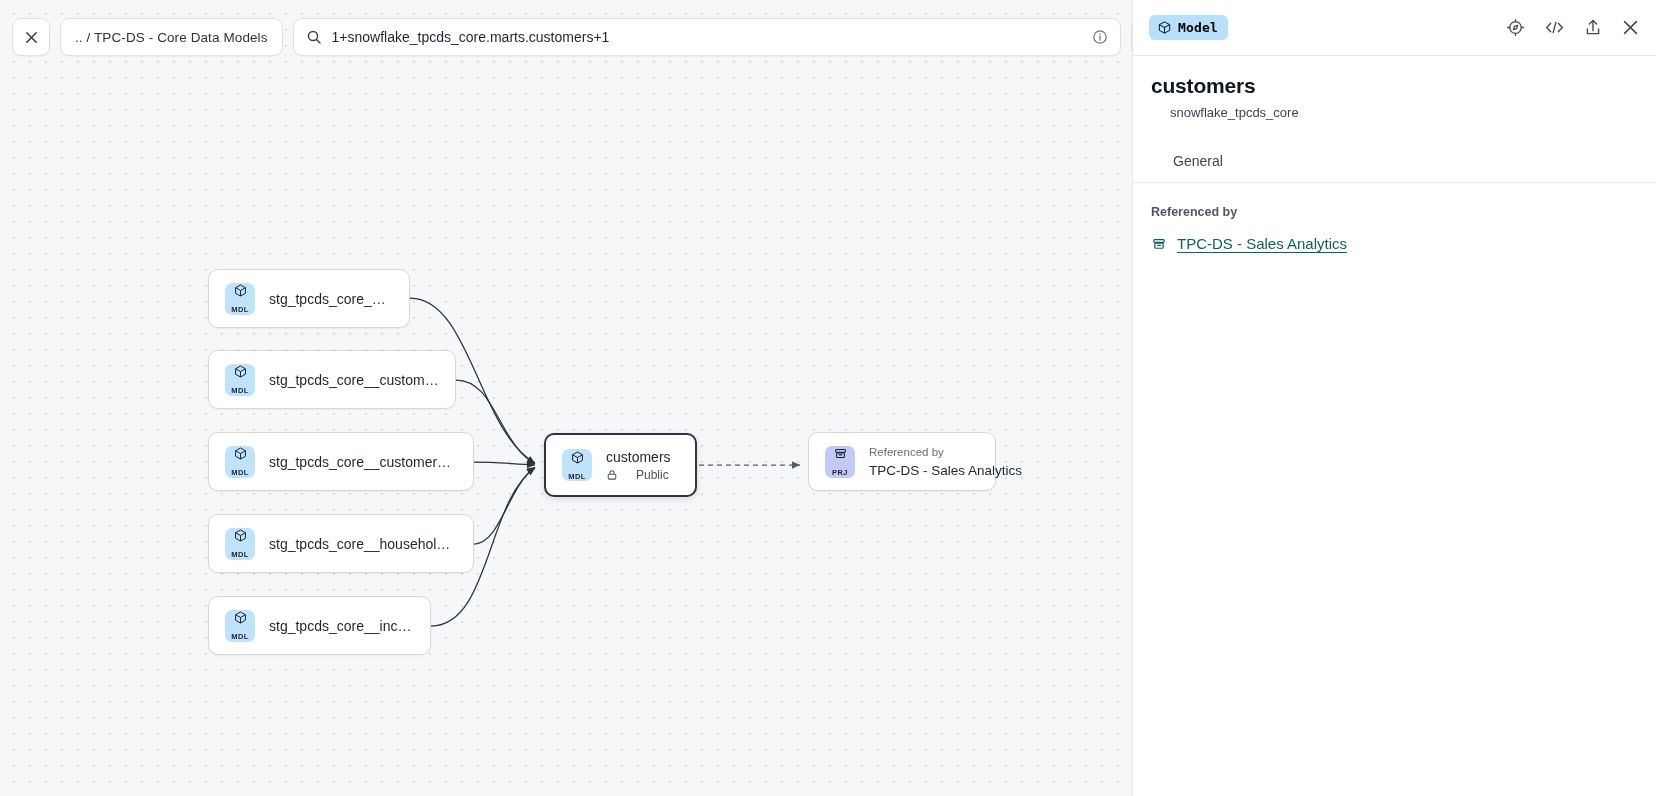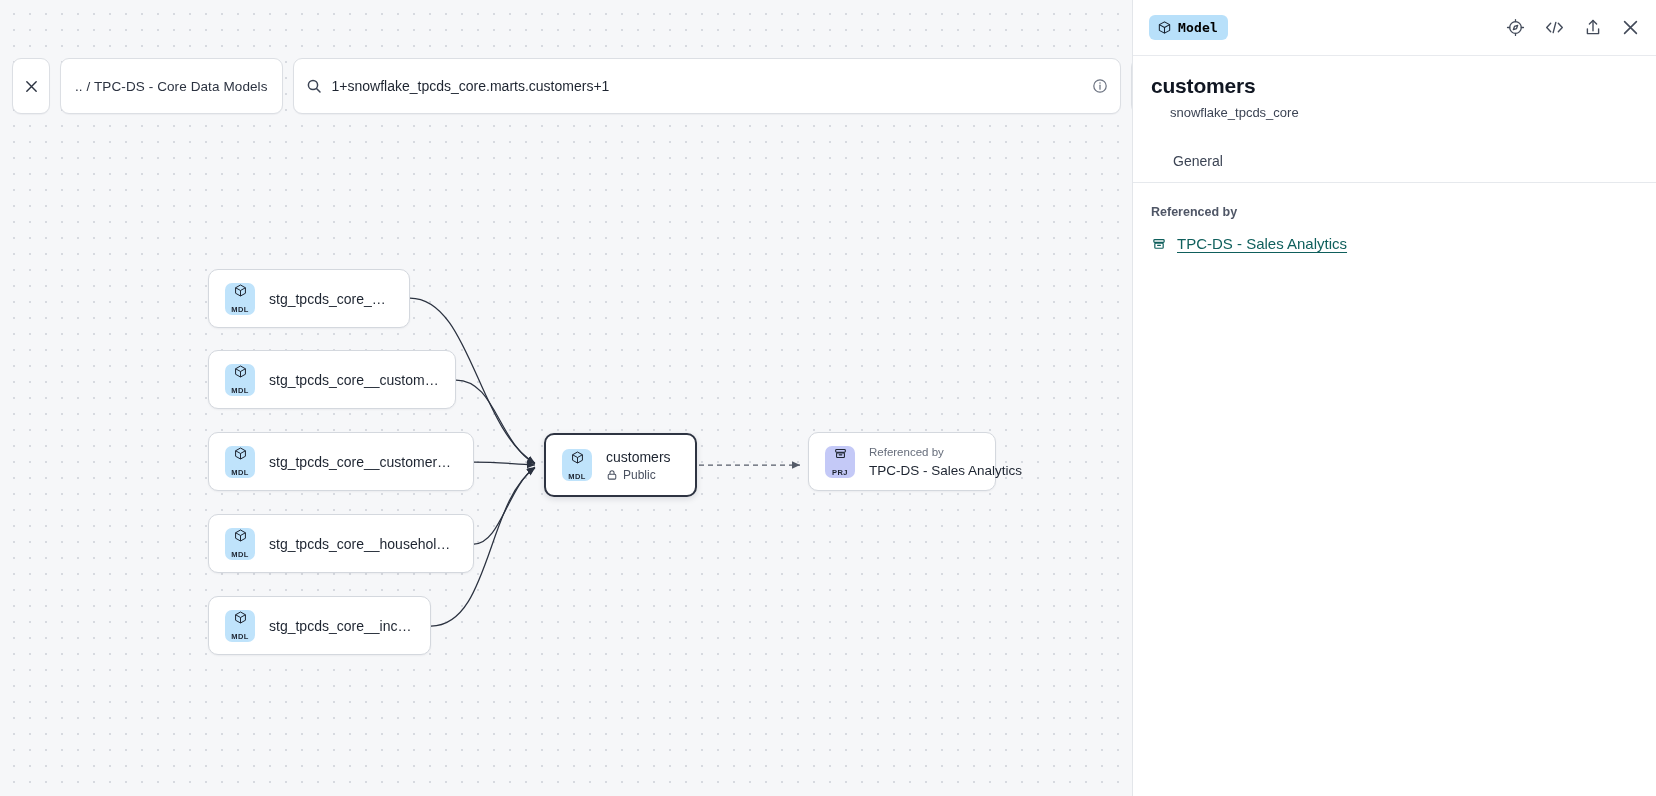--- a/index.html
+++ b/index.html
@@ -30,26 +30,25 @@
     top: 18px; left: 12px;
     display: flex;
     align-items: center;
     gap: 10px;
     z-index: 6;
   }
   .tb-btn {
     background: #ffffff;
     border: 1px solid #dcdfe4;
     border-radius: 9px;
-    height: 56px;
+    height: 38px;
     display: flex; align-items: center; justify-content: center;
     box-shadow: 0 1px 1px rgba(16,24,40,.04);
     cursor: pointer;
     color: #394150;
-    margin-top: 40px;
   }
   .tb-close { width: 38px; }
   .tb-breadcrumb {
     padding: 0 14px;
     font-size: 13.5px;
     color: #2b3240;
     white-space: nowrap;
     letter-spacing: .1px;
   }
   .tb-search {
@@ -105,21 +104,21 @@
   .node-label {
     font-size: 14px;
     color: #1d2430;
     white-space: nowrap;
     overflow: hidden;
     text-overflow: ellipsis;
   }
   .node-body { display: flex; flex-direction: column; gap: 3px; min-width: 0; }
   .node-sub {
     font-size: 12px; color: #4a5160;
-    display: flex; align-items: center; gap: 5px;
+    display: flex; align-items: center; gap: 18px;
   }
   .node-eyebrow { font-size: 11.5px; color: #666d7b; line-height: 14px; }
   .node-title2 { font-size: 13.5px; color: #1d2430; line-height: 17px; white-space: nowrap; }
 
   
   .panel {
     width: 524px;
     height: 796px;
     background: #ffffff;
     border-left: 1px solid #e3e6ea;

